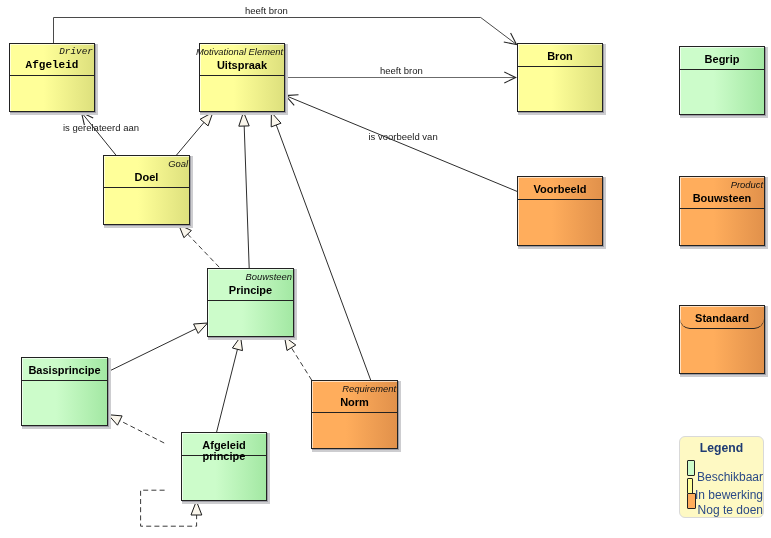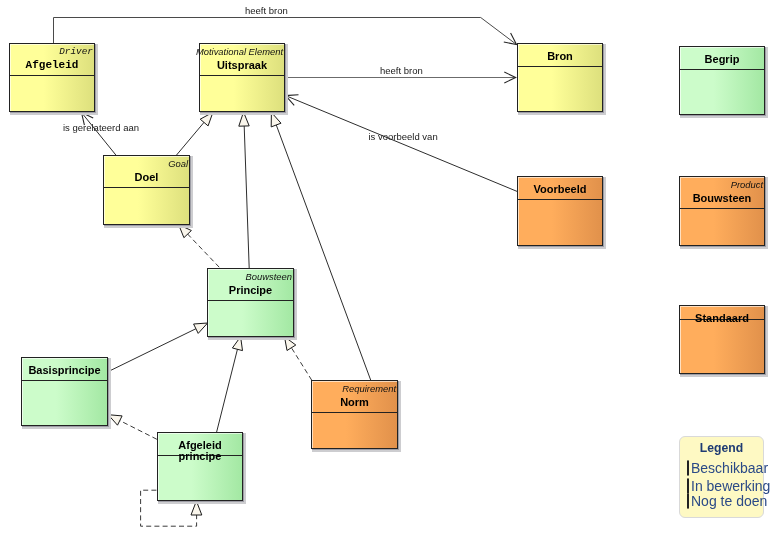--- a/index.html
+++ b/index.html
@@ -13,21 +13,21 @@
   .node .nm{position:absolute;left:0;right:0;font-weight:bold;font-size:11px;text-align:center;color:#000;
     line-height:11px;}
   .node.h32 .nm{top:16px;}
   .node.h23 .nm{top:7px;}
   #legend{position:absolute;box-sizing:border-box;background:#efefef;border:1px solid #d9d9d9;border-radius:6px;}
   #legend .lg-title{text-align:center;font-weight:bold;font-size:12.2px;color:#1f3b73;margin-top:4px;}
   #legend .lg-row{display:flex;align-items:center;margin:2px 0 0 7px;}
   #legend .lg-row:nth-child(2){margin-top:5px;}
   #legend .lg-row:nth-child(4){margin-top:-1px;}
   #legend .sw{width:16px;height:16px;box-sizing:border-box;border:1.5px solid #222;display:inline-block;border-radius:1px;}
-  #legend .lbl{font-size:14px;color:#2b4a87;margin-left:2px;white-space:nowrap;position:relative;top:0px;}
+  #legend .lbl{font-size:12px;color:#2b4a87;margin-left:2px;white-space:nowrap;position:relative;top:9px;}
 </style>
 </head>
 <body>
 
 <div id="canvas">
 
   <svg class="edges" viewBox="0 0 771 538">
     <g id="edge-lines" fill="none" stroke-width="1">
         <path d="M53.5,43 L53.5,17.5 L480.7,17.5 L516.5,44.5" stroke="#4a4a4a"></path>
         <path d="M285.4,77.5 L516,77.5" stroke="#6b6b6b"></path>
@@ -114,39 +114,39 @@
         <div class="body"></div>
       </div>
       <div class="node h32" style="left:207px;top:268px;width:87px;height:69px;background:linear-gradient(to right, #ccfcca 40%, #a3e8a3);">
         <div class="hdr" style="height:32px;">
           <div class="stereo">Bouwsteen</div>
           <div class="nm">Principe</div>
         </div>
         <div class="body"></div>
       </div>
       <div class="node h23" style="left:679px;top:305px;width:86px;height:69px;background:linear-gradient(to right, #ffad5c 40%, #e1914b);">
-        <div class="hdr" style="height:14px;">
+        <div class="hdr" style="height:23px;border-radius:10px;">
           <div class="nm">Standaard</div>
         </div>
         <div class="body"></div>
       </div>
       <div class="node h23" style="left:21px;top:357px;width:87px;height:69px;background:linear-gradient(to right, #ccfcca 40%, #a3e8a3);">
         <div class="hdr" style="height:23px;">
           <div class="nm">Basisprincipe</div>
         </div>
         <div class="body"></div>
       </div>
       <div class="node h32" style="left:311px;top:380px;width:87px;height:69px;background:linear-gradient(to right, #ffad5c 40%, #e1914b);">
         <div class="hdr" style="height:32px;">
           <div class="stereo">Requirement</div>
           <div class="nm">Norm</div>
         </div>
         <div class="body"></div>
       </div>
-      <div class="node h23" style="left:157px;top:432px;width:86px;height:69px;background:linear-gradient(to right, #ccfcca 40%, #a3e8a3);">
+      <div class="node h23" style="left:181px;top:432px;width:86px;height:69px;background:linear-gradient(to right, #ccfcca 40%, #a3e8a3);">
         <div class="hdr" style="height:23px;">
           <div class="nm">Afgeleid principe</div>
         </div>
         <div class="body"></div>
       </div>
     </div>
 
   <div id="legend" style="left: 679px; top: 436px; width: 85px; height: 82px; background: #fef9c3;">
     <div class="lg-title">Legend</div>
     <div class="lg-row">

